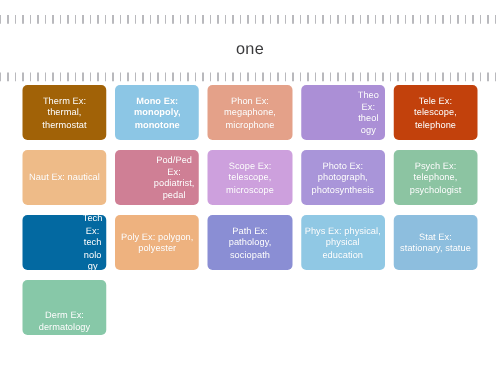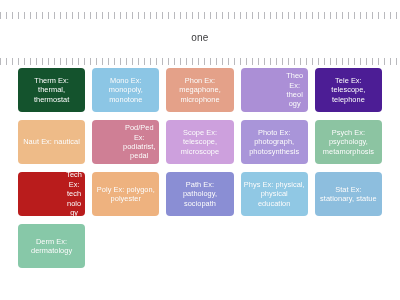--- a/index.html
+++ b/index.html
@@ -45,21 +45,21 @@
     position: absolute;
     top: 24px;
     left: 0;
     width: 400px;
     height: 28px;
     display: flex;
     align-items: center;
     justify-content: center;
   }
   .header-title {
-    font-size: 10px;
+    font-size: 13px;
     color: #3a3a3c;
     letter-spacing: 0.2px;
     line-height: 1;
   }
 
   
   .board {
     position: absolute;
     top: 68px;
     left: 0;
@@ -104,64 +104,64 @@
   <div class="perf-rail top"></div>
 
   <div class="header">
     <div class="header-title">one</div>
   </div>
 
   <div class="perf-rail bottom"></div>
 
   <div class="board">
     <div class="grid" id="tile-grid">
-        <div class="tile" style="background: #14532d;">
+        <div class="tile" style="background: #a16207;">
           <span class="tile-label">Therm Ex: thermal, thermostat</span>
         </div>
-        <div class="tile" style="background: rgb(140, 198, 229);">
+        <div class="tile" style="background: rgb(140, 198, 229); font-weight: bold;">
           <span class="tile-label">Mono Ex: monopoly, monotone</span>
         </div>
         <div class="tile" style="background: rgb(228, 161, 137);">
           <span class="tile-label">Phon Ex: megaphone, microphone</span>
         </div>
         <div class="tile" style="background: rgb(171, 143, 214); padding-left: 44px;">
           <span class="tile-label">Theo Ex: theology</span>
         </div>
-        <div class="tile" style="background: #4c1d95;">
+        <div class="tile" style="background: #c2410c;">
           <span class="tile-label">Tele Ex: telescope, telephone</span>
         </div>
         <div class="tile" style="background: rgb(238, 187, 136);">
           <span class="tile-label">Naut Ex: nautical</span>
         </div>
         <div class="tile" style="background: rgb(207, 127, 149); padding-left: 30px;">
           <span class="tile-label">Pod/Ped Ex: podiatrist, pedal</span>
         </div>
         <div class="tile" style="background: rgb(205, 160, 221);">
           <span class="tile-label">Scope Ex: telescope, microscope</span>
         </div>
         <div class="tile" style="background: rgb(169, 149, 217);">
           <span class="tile-label">Photo Ex: photograph, photosynthesis</span>
         </div>
         <div class="tile" style="background: rgb(140, 196, 162);">
-          <span class="tile-label">Psych Ex: psychology, metamorphosis</span>
+          <span class="tile-label">Psych Ex: telephone, psychologist</span>
         </div>
-        <div class="tile" style="background: #b91c1c; padding-left: 48px;">
+        <div class="tile" style="background: #0369a1; padding-left: 48px;">
           <span class="tile-label">Tech Ex: technology</span>
         </div>
         <div class="tile" style="background: rgb(238, 178, 127); align-items: center;">
           <span class="tile-label">Poly Ex: polygon, polyester</span>
         </div>
         <div class="tile" style="background: rgb(138, 142, 212);">
           <span class="tile-label">Path Ex: pathology, sociopath</span>
         </div>
         <div class="tile" style="background: rgb(144, 200, 228);">
           <span class="tile-label">Phys Ex: physical, physical education</span>
         </div>
         <div class="tile" style="background: rgb(141, 190, 222);">
           <span class="tile-label">Stat Ex: stationary, statue</span>
         </div>
-        <div class="tile" style="background: rgb(135, 200, 168);">
+        <div class="tile" style="background: rgb(135, 200, 168); align-items: flex-end;">
           <span class="tile-label">Derm Ex: dermatology</span>
         </div>
       </div>
   </div>
 
 </div>
 
 </body></html>

